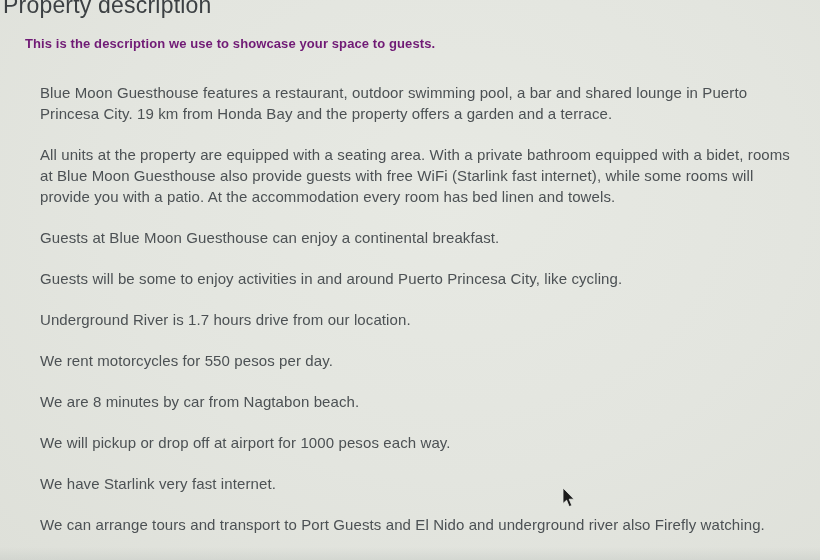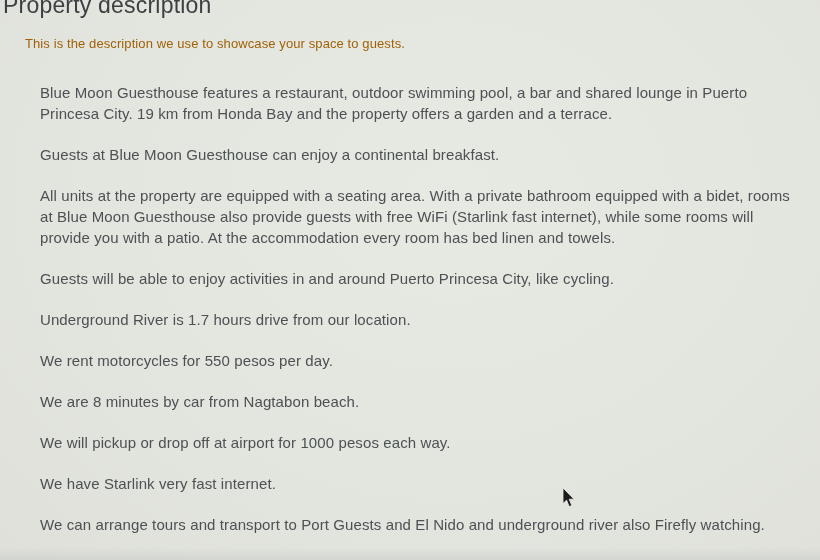--- a/index.html
+++ b/index.html
@@ -25,22 +25,23 @@
     font-weight: 500;
     letter-spacing: 0.2px;
     color: #3c4043;
     padding-left: 3px;
     line-height: 28px;
   }
   .page-subtitle {
     margin-top: 17px;
     margin-left: 25px;
     font-size: 13px;
-    color: #a16207;
+    color: #701a75;
     letter-spacing: 0.1px;
+    font-weight: bold;
   }
   .description-body {
     margin-top: 31px;
     margin-left: 40px;
     margin-right: 14px;
   }
   .description-body p {
     font-size: 15px;
     line-height: 21px;
     letter-spacing: 0.1px;
@@ -69,23 +70,23 @@
 
 <div class="page">
 
   <h1 class="page-title">Property description</h1>
 
   <div class="page-subtitle">This is the description we use to showcase your space to guests.</div>
 
   <div class="description-body">
 
   <p>Blue Moon Guesthouse features a restaurant, outdoor swimming pool, a bar and shared lounge in Puerto Princesa City. 19 km from Honda Bay and the property offers a garden and a terrace.</p>
+      <p>All units at the property are equipped with a seating area. With a private bathroom equipped with a bidet, rooms at Blue Moon Guesthouse also provide guests with free WiFi (Starlink fast internet), while some rooms will provide you with a patio. At the accommodation every room has bed linen and towels.</p>
       <p>Guests at Blue Moon Guesthouse can enjoy a continental breakfast.</p>
-      <p>All units at the property are equipped with a seating area. With a private bathroom equipped with a bidet, rooms at Blue Moon Guesthouse also provide guests with free WiFi (Starlink fast internet), while some rooms will provide you with a patio. At the accommodation every room has bed linen and towels.</p>
-      <p>Guests will be able to enjoy activities in and around Puerto Princesa City, like cycling.</p>
+      <p>Guests will be some to enjoy activities in and around Puerto Princesa City, like cycling.</p>
       <p>Underground River is 1.7 hours drive from our location.</p>
       <p>We rent motorcycles for 550 pesos per day.</p>
       <p>We are 8 minutes by car from Nagtabon beach.</p>
       <p>We will pickup or drop off at airport for 1000 pesos each way.</p>
       <p>We have Starlink very fast internet.</p>
       <p>We can arrange tours and transport to Port Guests and El Nido and underground river also Firefly watching.</p>
     </div>
 
 </div>
 

